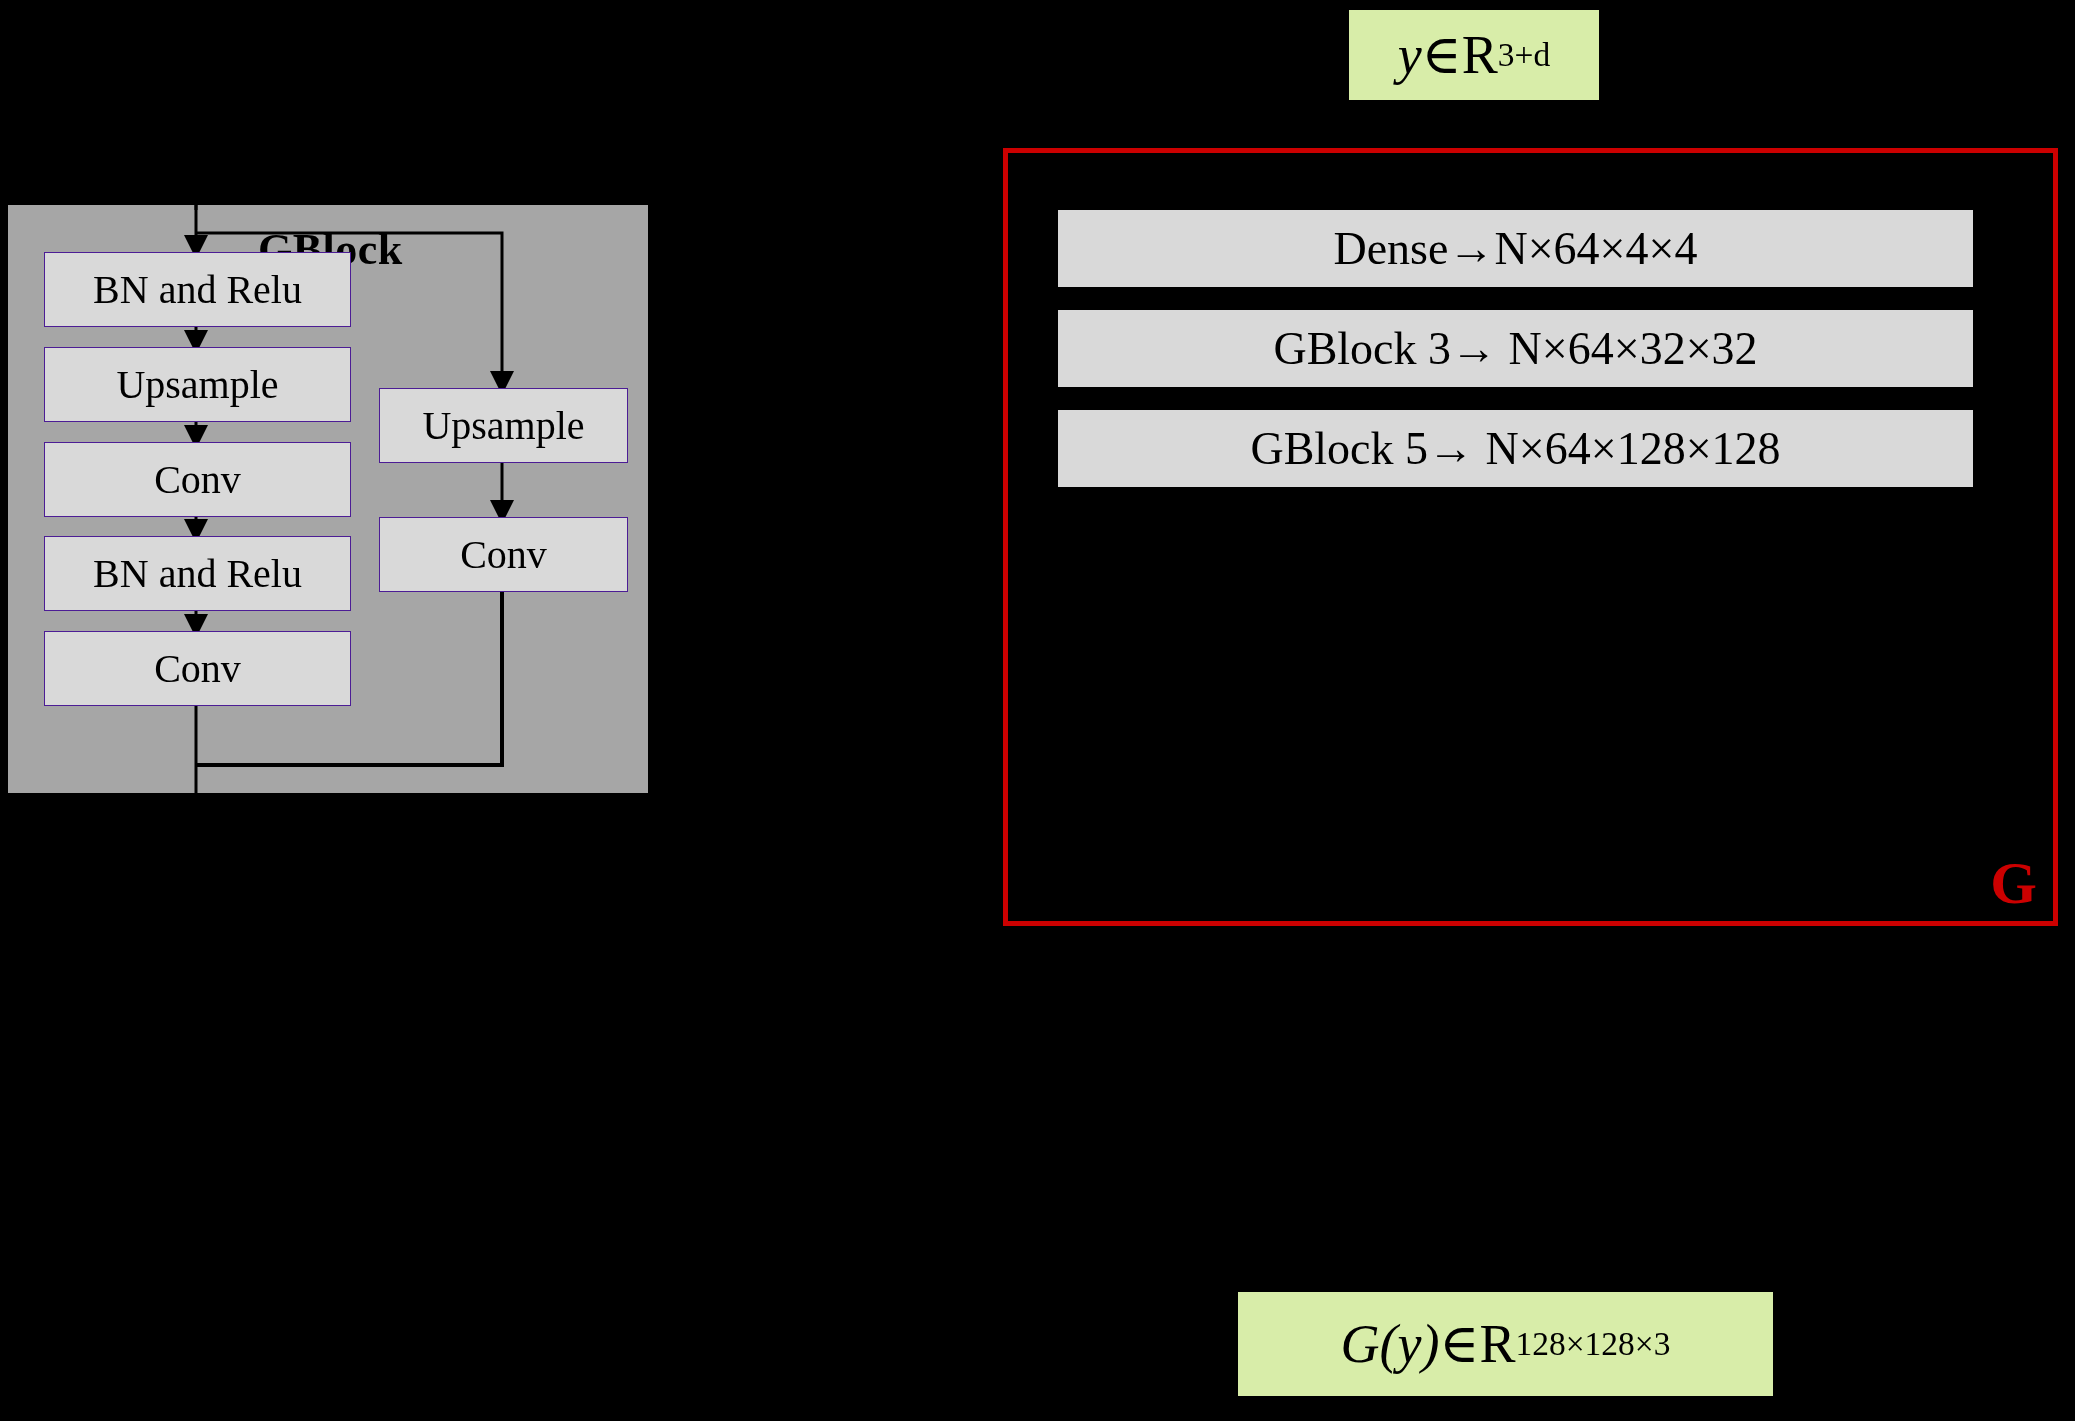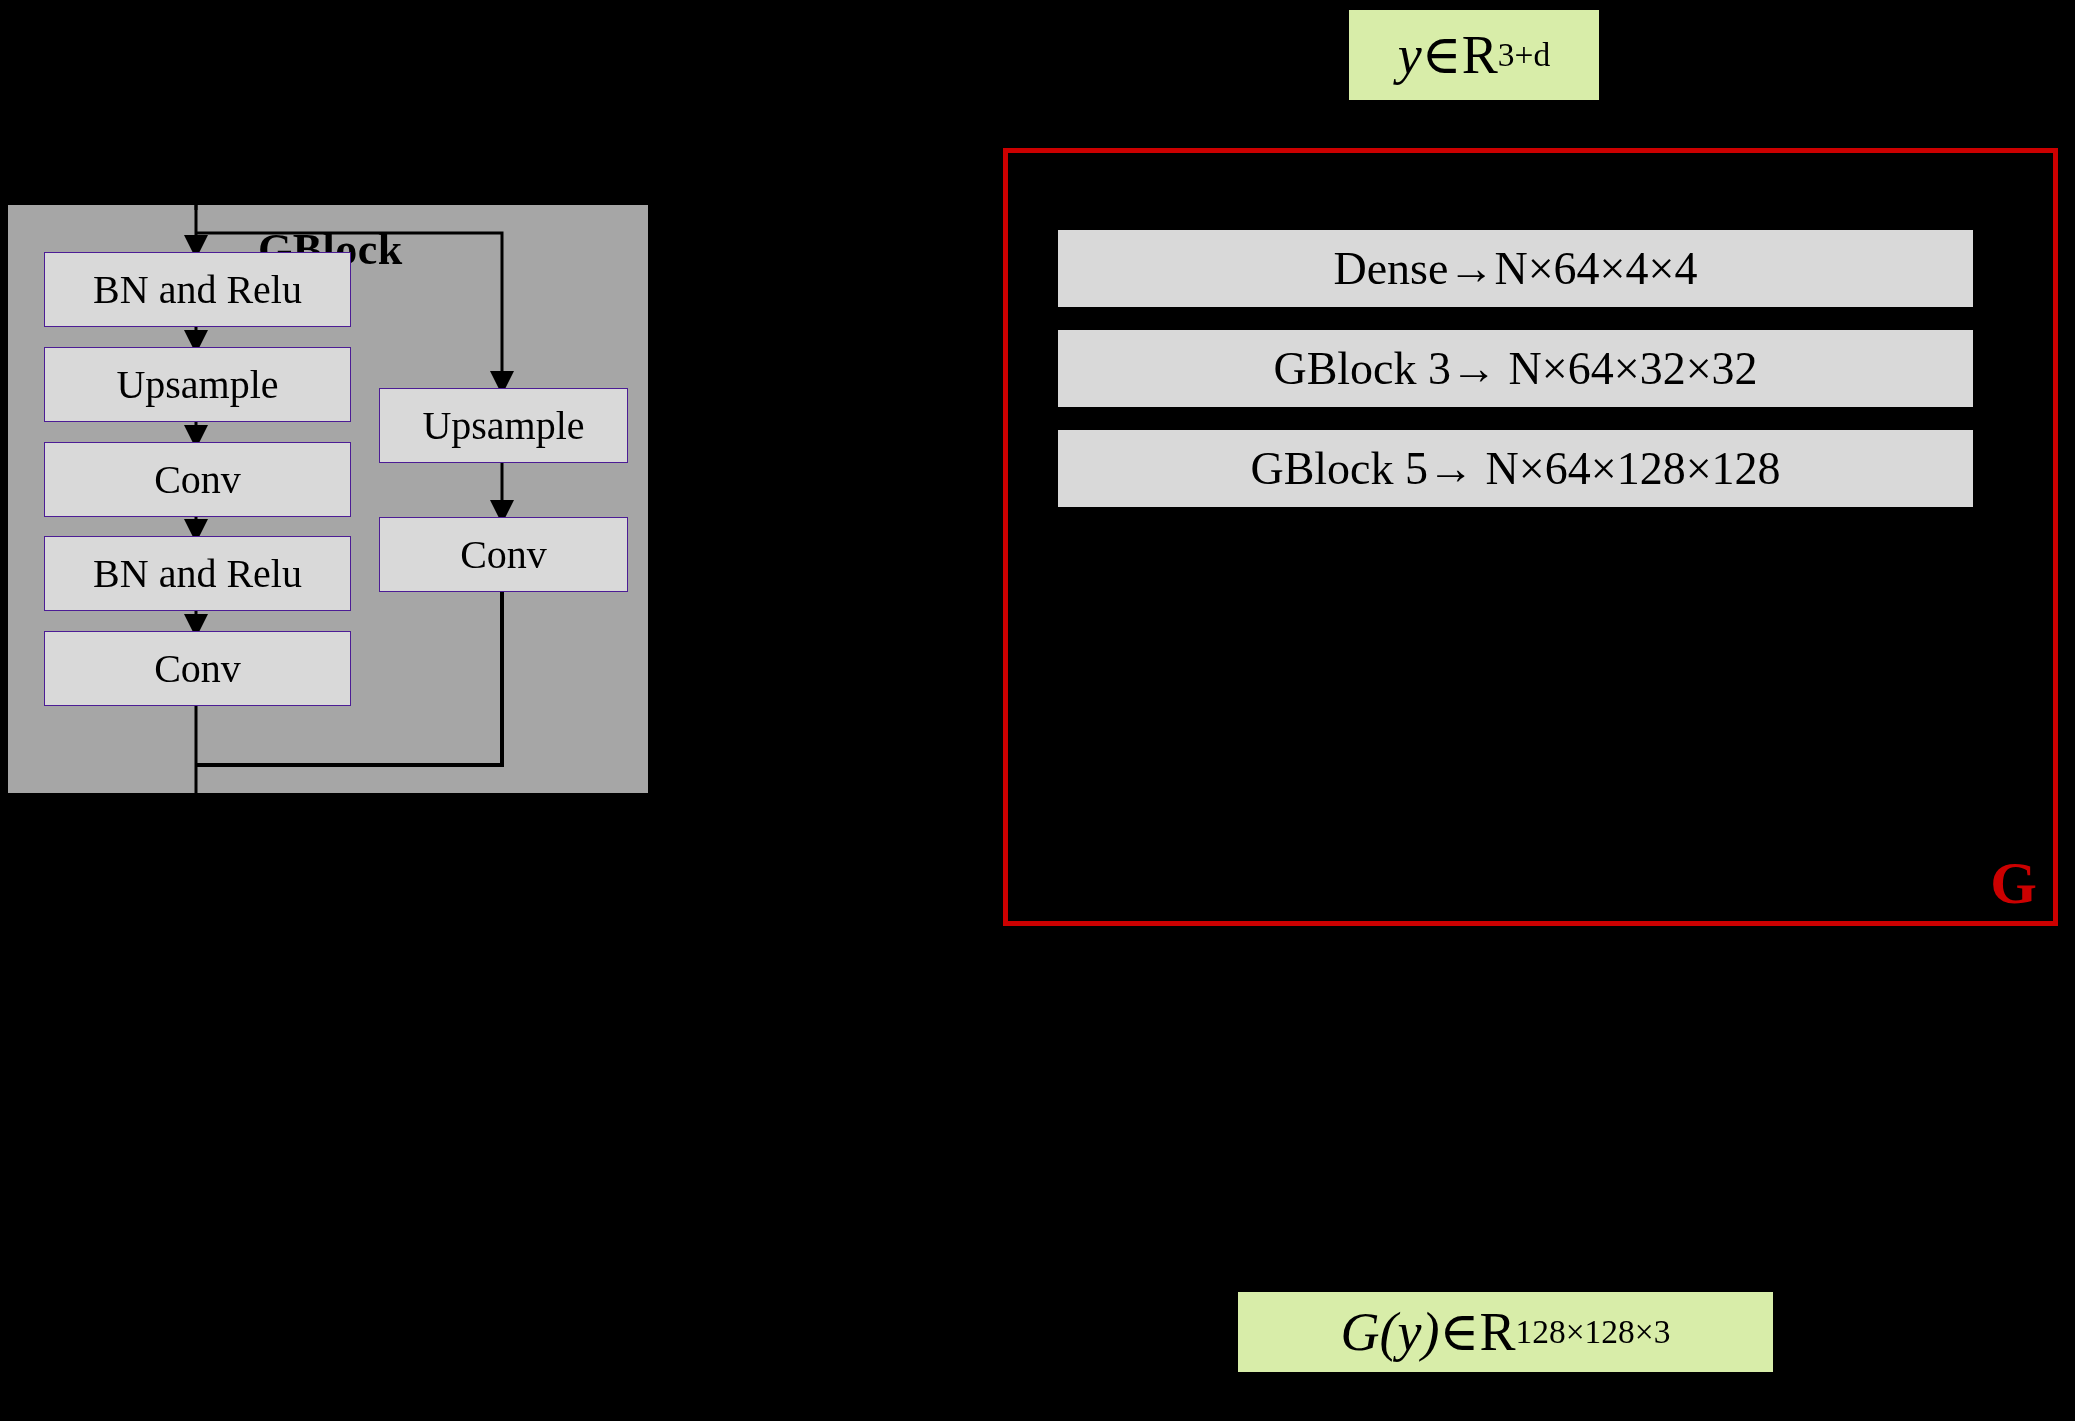--- a/index.html
+++ b/index.html
@@ -29,31 +29,31 @@
                 pointer-events:none;}
   #gblock-inwire{position:absolute;left:0;top:0;width:660px;height:220px;
                  pointer-events:none;}
 
   
   #gen-border{position:absolute;left:1003px;top:148px;width:1055px;height:778px;
               border:5px solid #cc0000;box-sizing:border-box;background:#000;}
   #gen-rows{position:absolute;left:1058px;top:210px;width:915px;}
   .gen-row{height:77px;background:#d9d9d9;margin-bottom:23px;
            display:flex;align-items:center;justify-content:center;
-           font-size:46px;white-space:nowrap;line-height:1;margin-top:20px;}
+           font-size:46px;white-space:nowrap;line-height:1;}
   #gen-tag{position:absolute;right:16px;bottom:8px;color:#cc0000;
            font-size:60px;font-weight:bold;line-height:1;}
 
   
   .formula{position:absolute;background:#d8eda9;display:flex;
            align-items:center;justify-content:center;
            font-size:54px;line-height:1;white-space:nowrap;padding:6px 22px;
            box-sizing:border-box;}
   #label-input {left:1349px;top:10px;  width:250px;height:90px;}
-  #label-output{left:1238px;top:1292px;width:535px;height:80px;text-align:right;}
+  #label-output{left:1238px;top:1292px;width:535px;height:104px;text-align:right;}
   .it{font-style:italic;}
   .sup{font-size:.62em;vertical-align:super;line-height:0;}
 </style>
 </head>
 <body>
 
 <div id="gblock-panel">
 
   <div id="gblock-title">GBlock</div>
 

